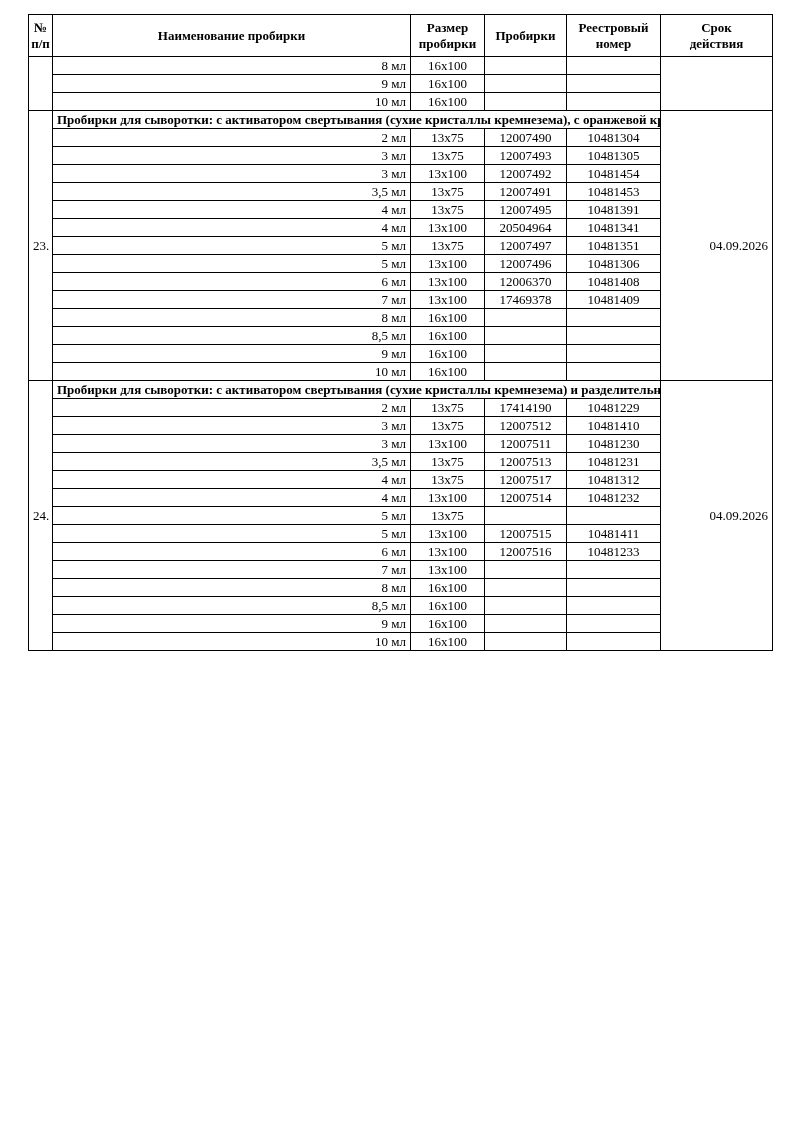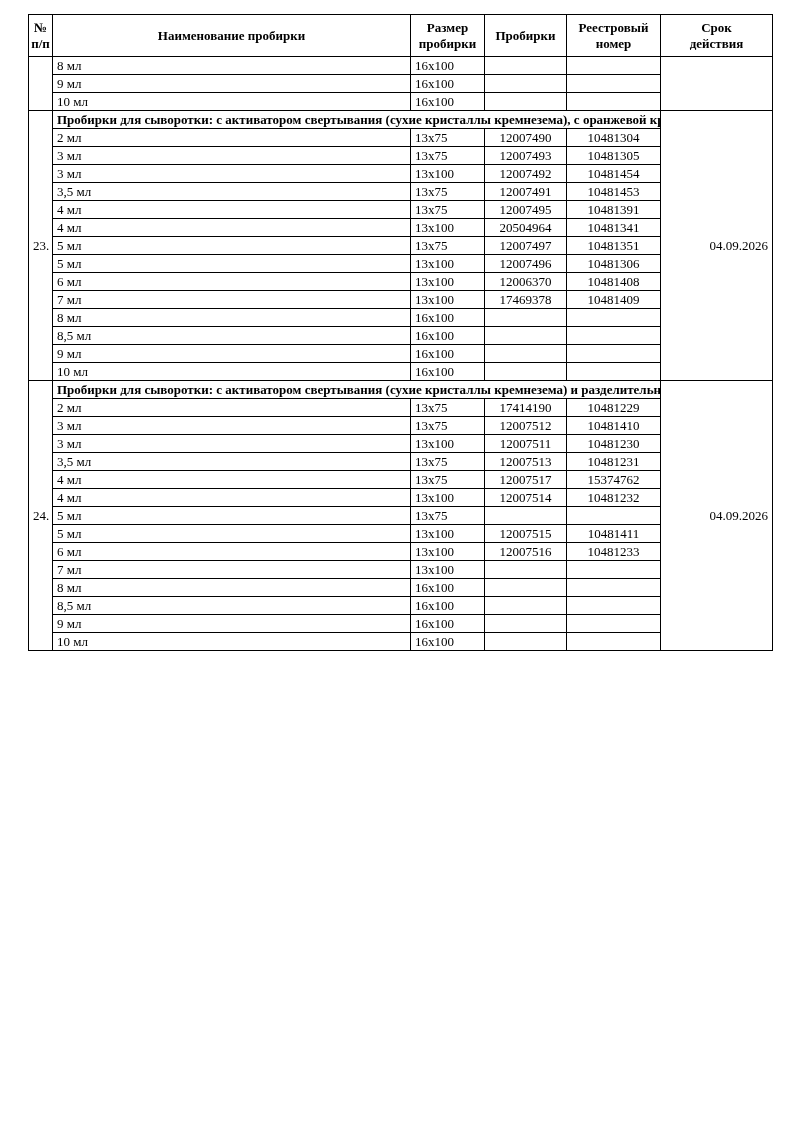--- a/index.html
+++ b/index.html
@@ -46,22 +46,22 @@
     font-size: 13px;
     line-height: 17px;
     padding: 0 4px;
     white-space: nowrap;
     vertical-align: middle;
   }
   td.num-cell {
     vertical-align: top;
     padding: 0 1px;
   }
-  td.name-cell { text-align: left; }
-  td.size-cell { text-align: left; padding-right: 5px; }
+  td.name-cell { text-align: right; }
+  td.size-cell { text-align: center; padding-right: 5px; }
   td.article-cell, td.registry-cell { text-align: center; }
   td.validity-cell {
     text-align: right;
     vertical-align: middle;
   }
   td.section-title-cell {
     text-align: center;
     font-weight: bold;
     white-space: normal;
     line-height: 17px;
@@ -231,21 +231,21 @@
         <tr class="data-row">
           <td class="name-cell">3,5 мл</td>
           <td class="size-cell">13x75</td>
           <td class="article-cell">12007513</td>
           <td class="registry-cell">10481231</td>
         </tr>
         <tr class="data-row">
           <td class="name-cell">4 мл</td>
           <td class="size-cell">13x75</td>
           <td class="article-cell">12007517</td>
-          <td class="registry-cell">15374762</td>
+          <td class="registry-cell">10481312</td>
         </tr>
         <tr class="data-row">
           <td class="name-cell">4 мл</td>
           <td class="size-cell">13x100</td>
           <td class="article-cell">12007514</td>
           <td class="registry-cell">10481232</td>
         </tr>
         <tr class="data-row">
           <td class="name-cell">5 мл</td>
           <td class="size-cell">13x75</td>

